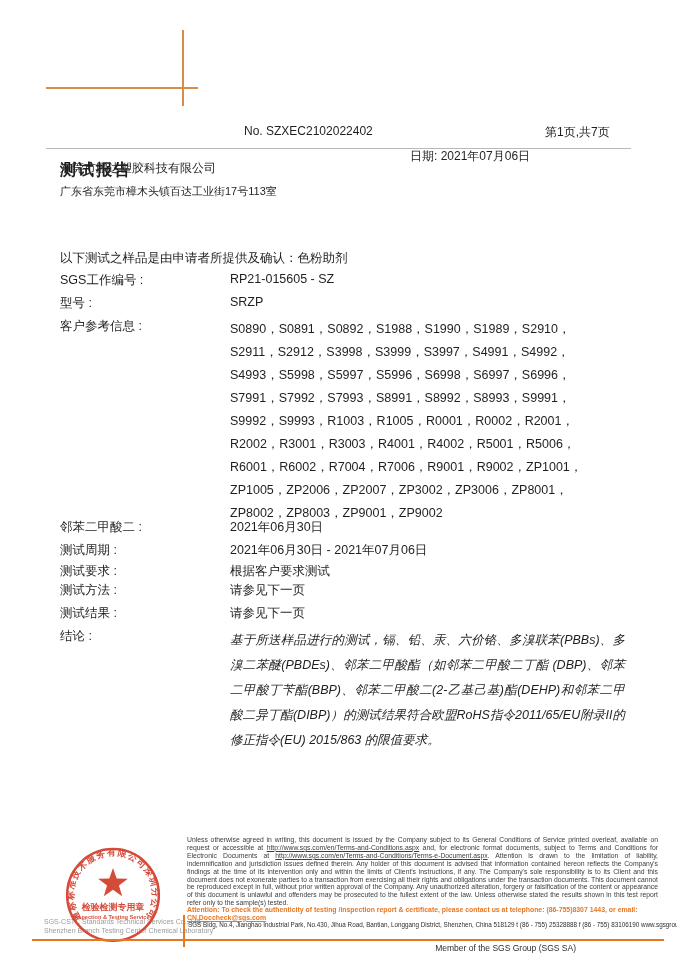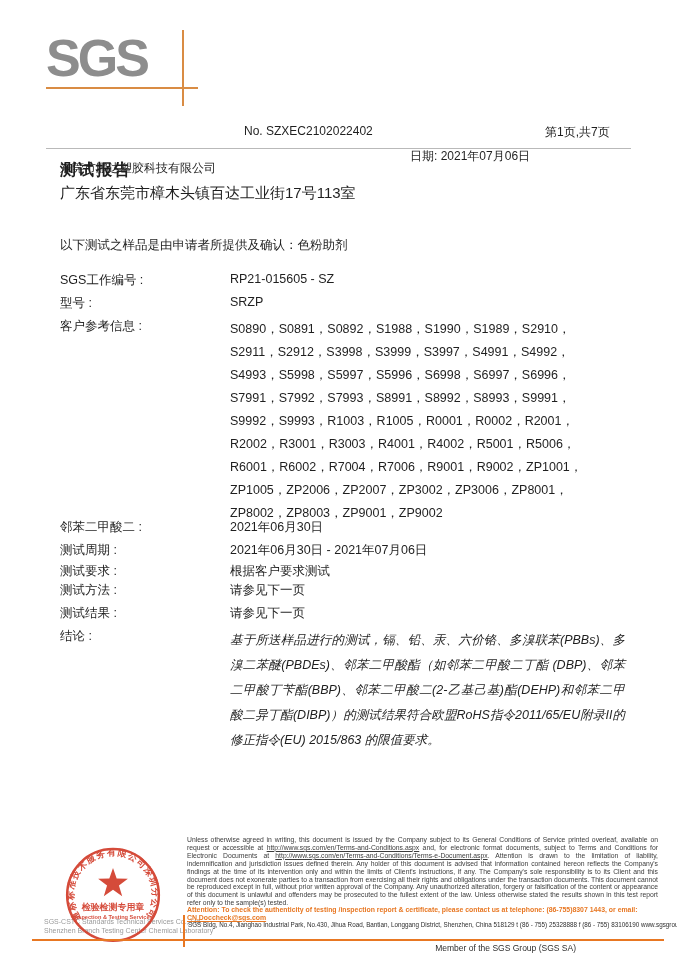--- a/index.html
+++ b/index.html
@@ -13,22 +13,22 @@
         letter-spacing:-3px;line-height:1;}
   .logo-hline{left:46px;top:87px;width:152px;height:2px;background:#d98c44;}
   .logo-vline{left:182px;top:30px;width:2px;height:76px;background:#d98c44;}
   .doc-title{left:60px;top:120px;font-size:16px;font-weight:700;letter-spacing:2px;margin-top:40px;}
   .report-no{left:244px;top:124px;font-size:12px;}
   .report-date{left:410px;top:124px;font-size:12px;margin-top:24px;}
   .page-info{left:545px;top:124px;font-size:12px;}
   .head-rule{left:46px;top:148px;width:585px;height:1px;background:#b9b9b9;}
   
   .applicant-name{left:60px;top:160px;font-size:12px;}
-  .applicant-addr{left:60px;top:184px;font-size:15px;}
-  .intro{left:60px;top:237px;font-size:12.5px;}
+  .applicant-addr{left:60px;top:184px;font-size:11px;}
+  .intro{left:60px;top:250px;font-size:12.5px;}
   
   .row{position:absolute;left:60px;right:40px;font-size:12.5px;}
   .row .lbl{position:absolute;left:0;top:0;width:170px;}
   .row .val{position:absolute;left:170px;top:0;right:5px;}
   .val.multiline{white-space:pre-line;line-height:23px;}
   .val.para{line-height:25px;text-align:justify;width:395px;font-style:italic;}
   
   .disclaimer{left:187px;top:836px;width:471px;font-size:6.8px;line-height:7.9px;
               text-align:justify;color:#3c3c3c;}
   .disclaimer .u{text-decoration:underline;}
@@ -42,21 +42,20 @@
   .member{left:0;top:943px;width:576px;text-align:right;font-size:8.5px;color:#2e2e2e;}
   .co-line1{left:44px;top:918px;font-size:7px;color:#9a9a9a;white-space:nowrap;}
   .co-line2{left:44px;top:927px;font-size:7px;color:#9a9a9a;white-space:nowrap;}
   .stamp{left:58px;top:846px;opacity:.92;}
 </style>
 </head>
 <body>
 
 <div class="page">
 
-  <div class="abs logo">SGS</div>
   <div class="abs logo-hline"></div>
   <div class="abs logo-vline"></div>
 
   <div class="abs doc-title">测试报告</div>
   <div class="abs report-no">No. SZXEC2102022402</div>
   <div class="abs report-date">日期: 2021年07月06日</div>
   <div class="abs page-info">第1页,共7页</div>
   <div class="abs head-rule"></div>
 
   <div class="abs applicant-name">东莞市鹏达塑胶科技有限公司</div>

